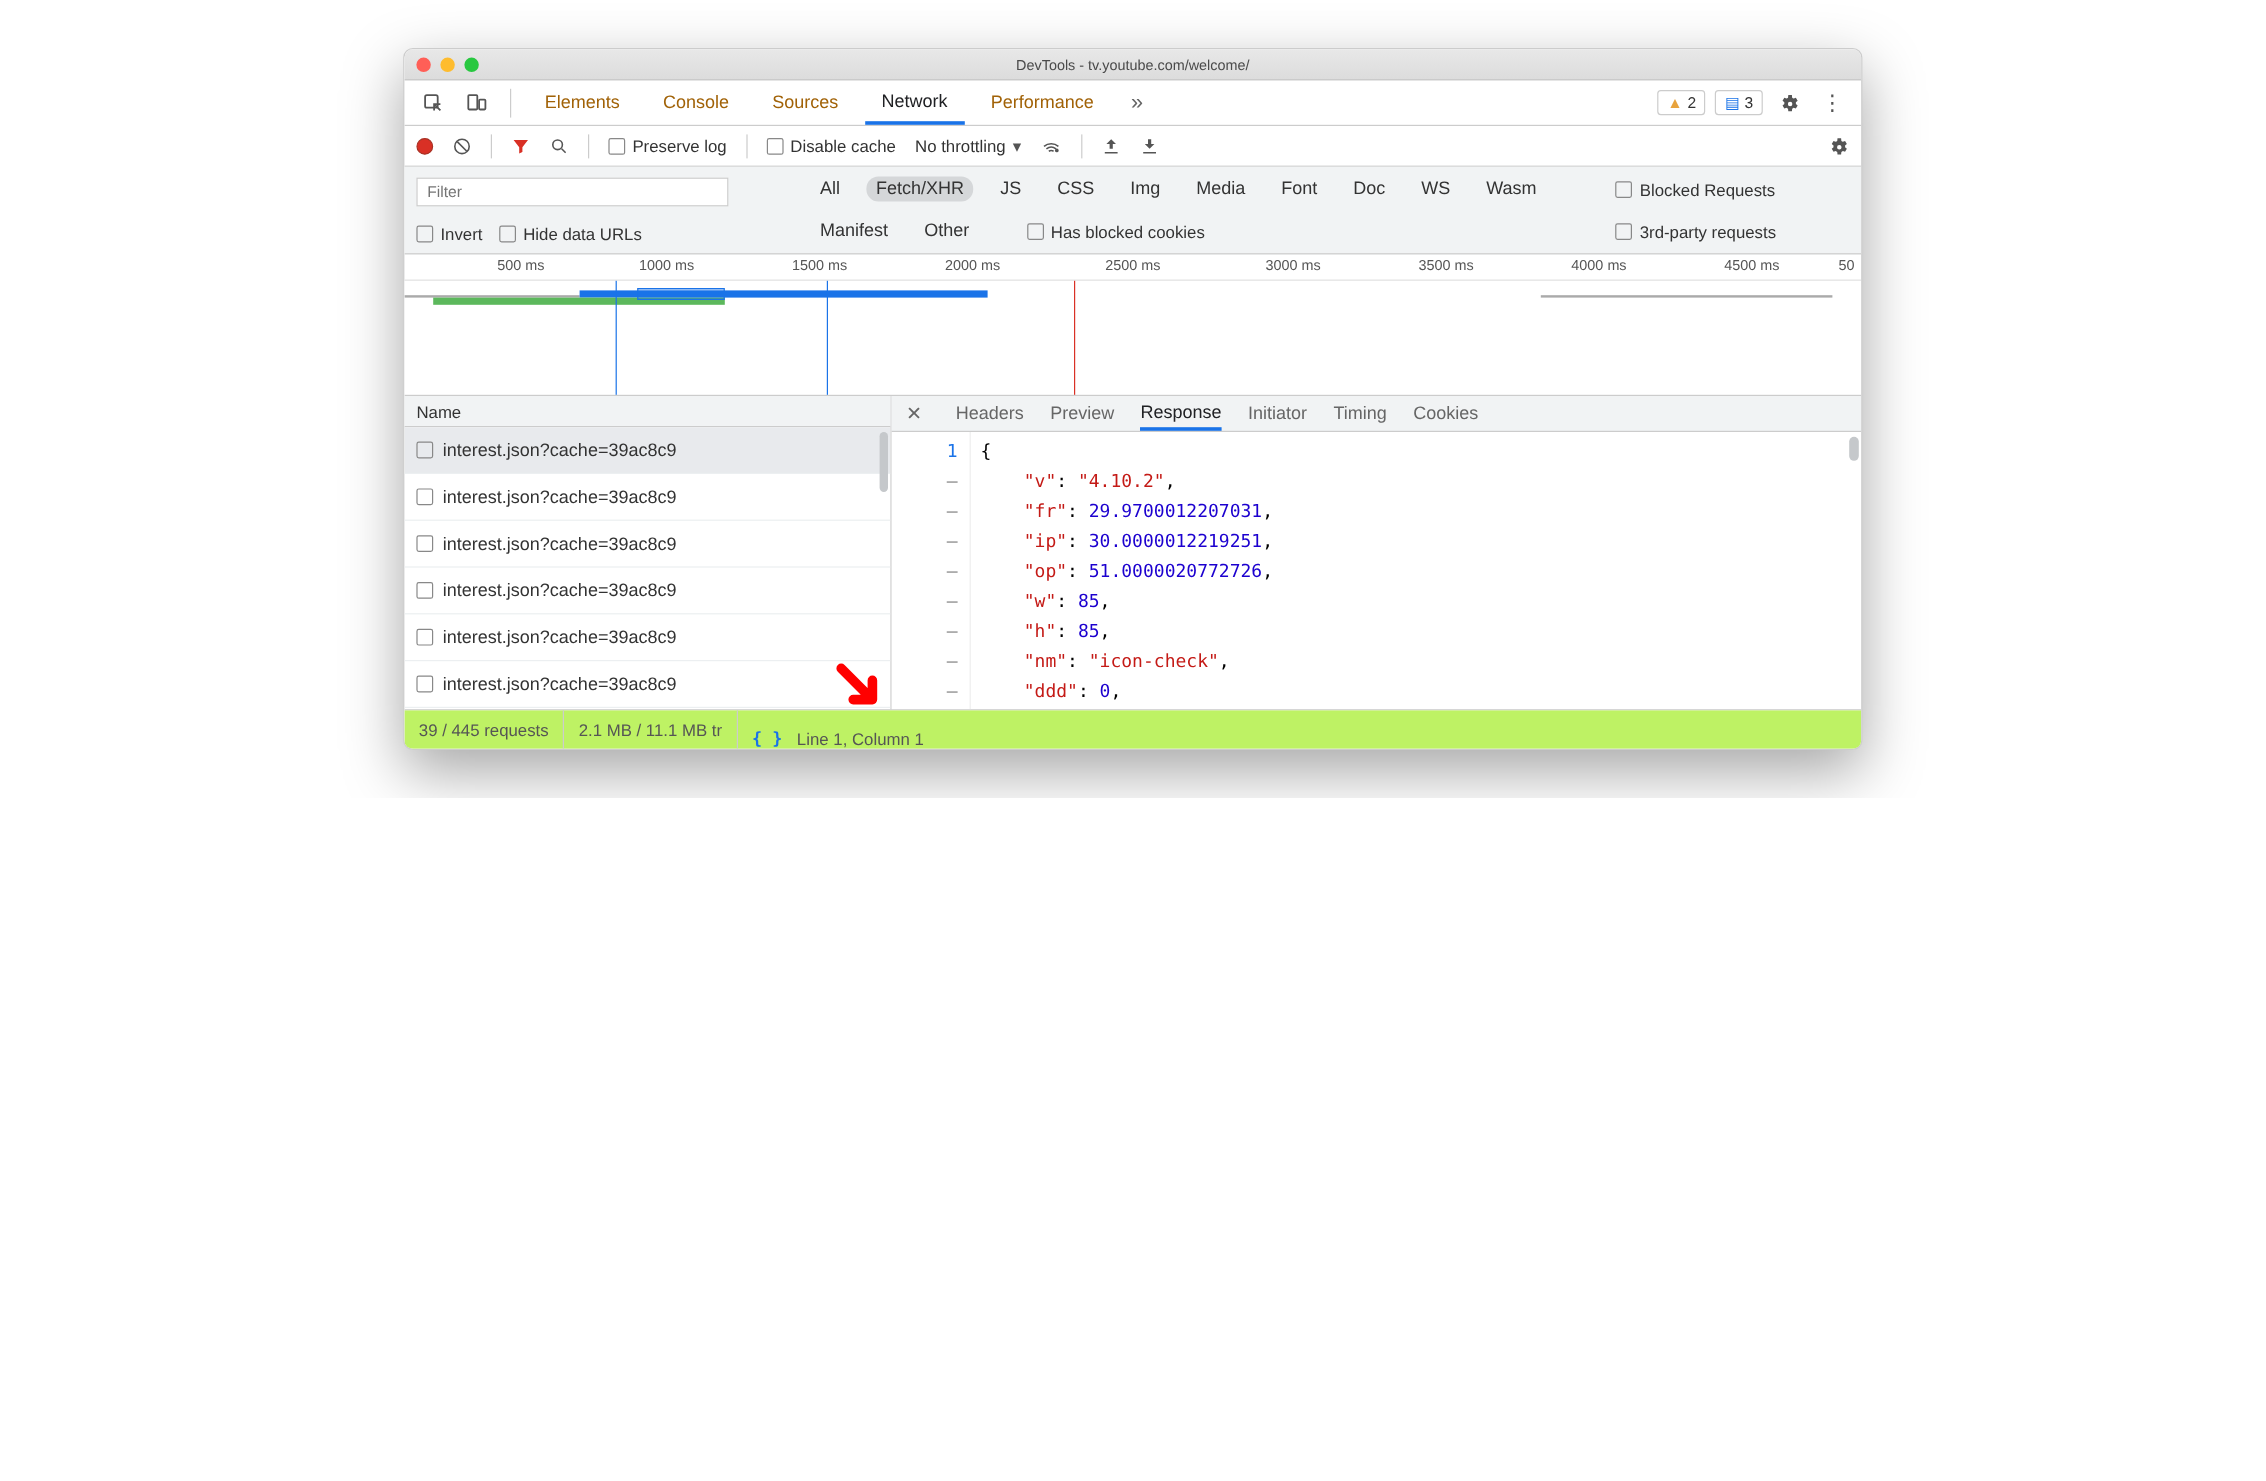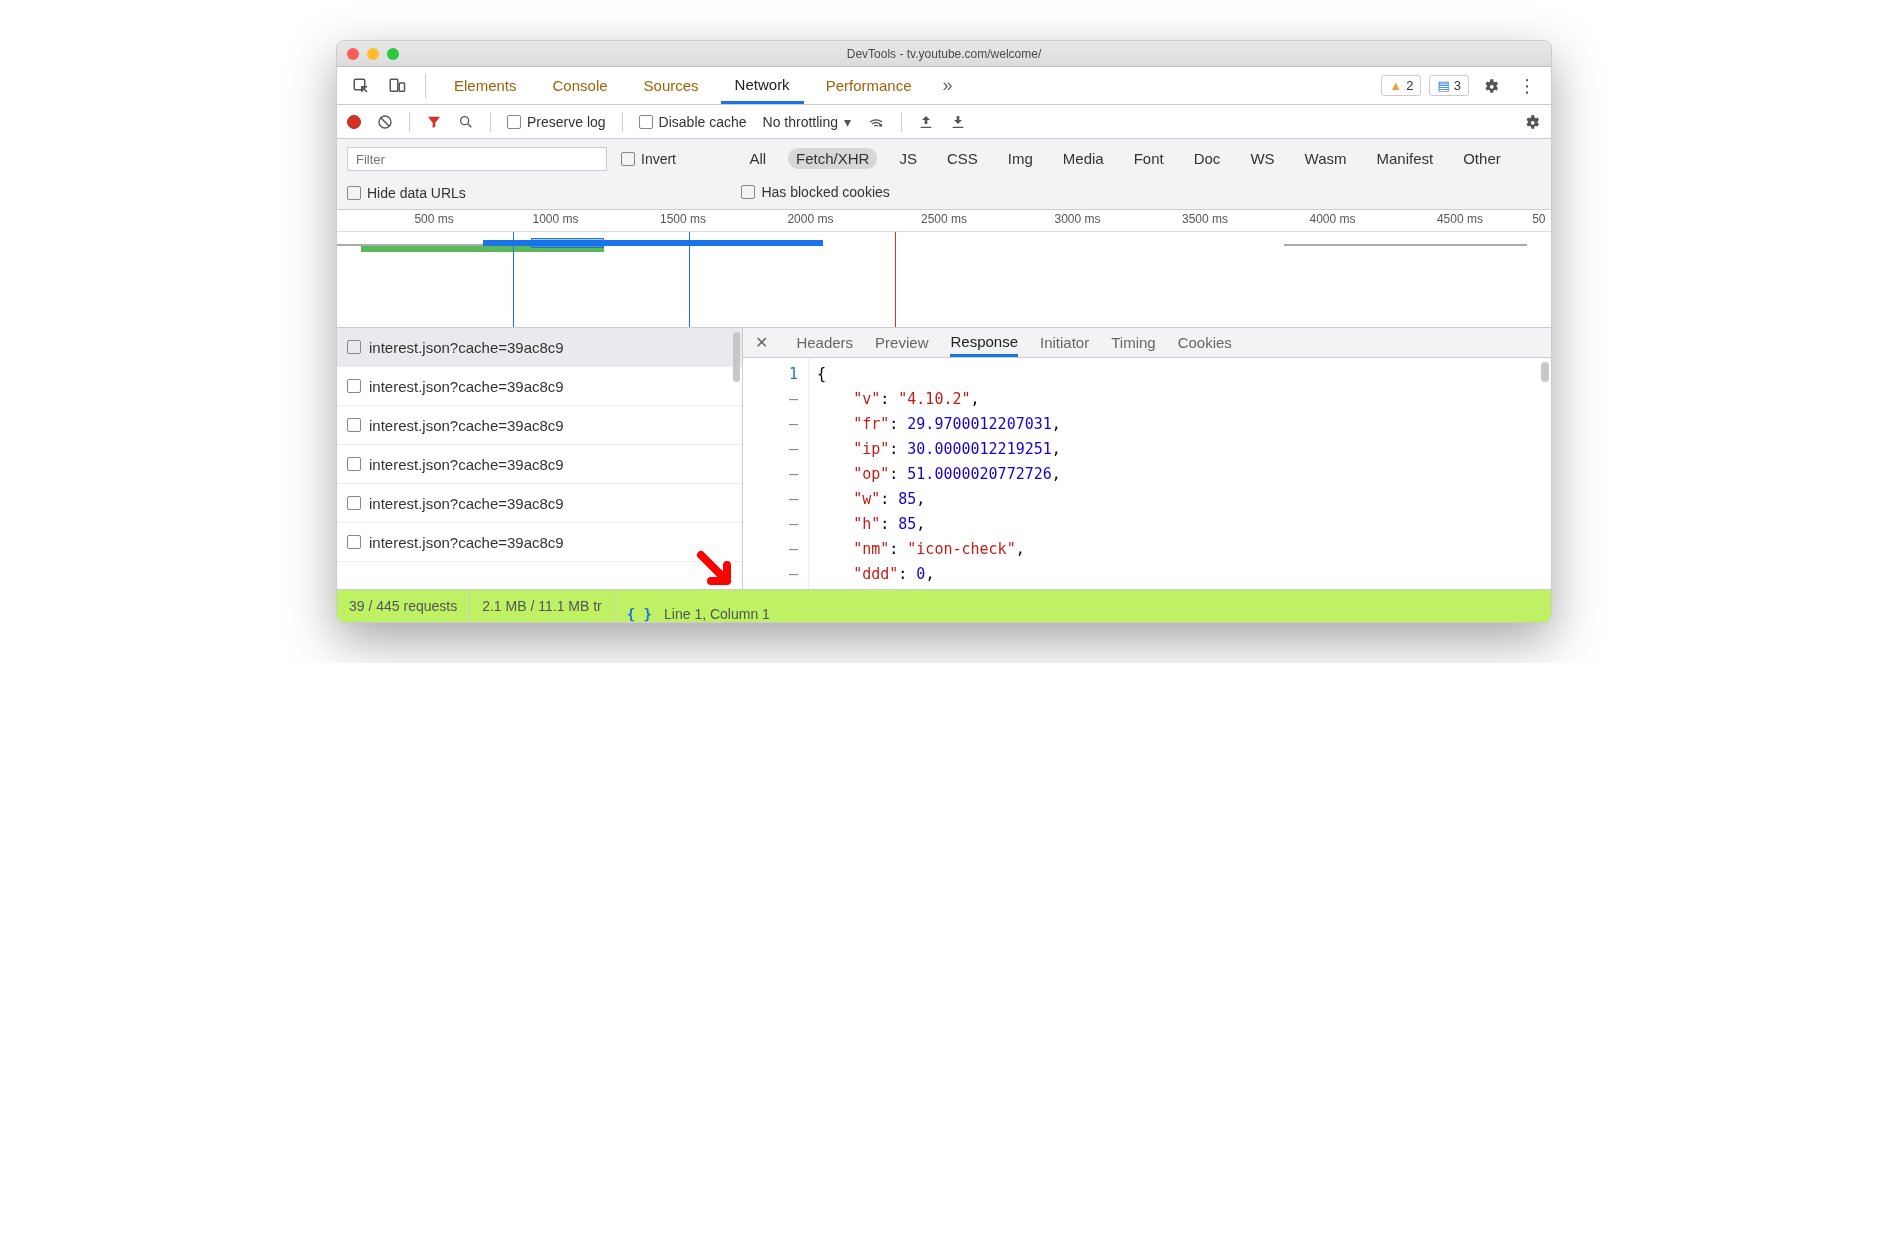--- a/index.html
+++ b/index.html
@@ -281,20 +281,30 @@
       <span class="ftype">WS</span>
       <span class="ftype">Wasm</span>
       <span class="ftype">Manifest</span>
       <span class="ftype">Other</span>
       <span style="width:12px"></span>
       <label class="chk">
           <span class="box"></span>
           <span>Has blocked cookies</span>
         </label>
     </div>
+    <div class="filterrow">
+      <label class="chk">
+          <span class="box"></span>
+          <span>Blocked Requests</span>
+        </label>
+      <label class="chk">
+          <span class="box"></span>
+          <span>3rd-party requests</span>
+        </label>
+    </div>
   </div>
 
   <div class="timeline-ruler">
     <span class="tick" style="left:8%">500 ms</span>
     <span class="tick" style="left:18%">1000 ms</span>
     <span class="tick" style="left:28.5%">1500 ms</span>
     <span class="tick" style="left:39%">2000 ms</span>
     <span class="tick" style="left:50%">2500 ms</span>
     <span class="tick" style="left:61%">3000 ms</span>
     <span class="tick" style="left:71.5%">3500 ms</span>
@@ -309,20 +319,21 @@
     <div class="tl-seg green" style="left:2%;width:20%;"></div>
     <div class="tl-sel" style="left:16%;width:6%;"></div>
     <div class="tl-thin" style="left:78%;width:20%;"></div>
     <div class="tl-vline blue" style="left:14.5%;"></div>
     <div class="tl-vline blue" style="left:29%;"></div>
     <div class="tl-vline red" style="left:46%;"></div>
   </div>
 
   <div class="split">
     <div class="left">
+      <div class="hdr">Name</div>
       <div class="reqlist">
         <div class="reqrow sel">
             <span class="rbox"></span>
             <span>interest.json?cache=39ac8c9</span>
           </div>
         <div class="reqrow">
             <span class="rbox"></span>
             <span>interest.json?cache=39ac8c9</span>
           </div>
         <div class="reqrow">

